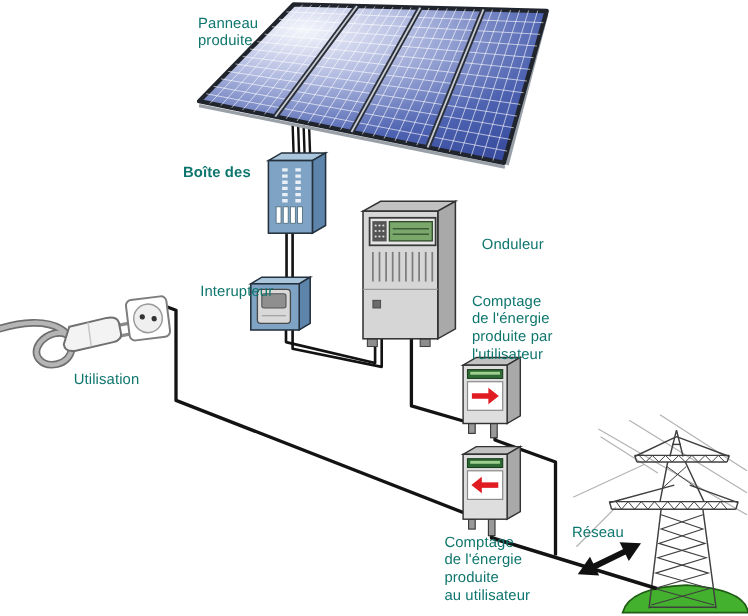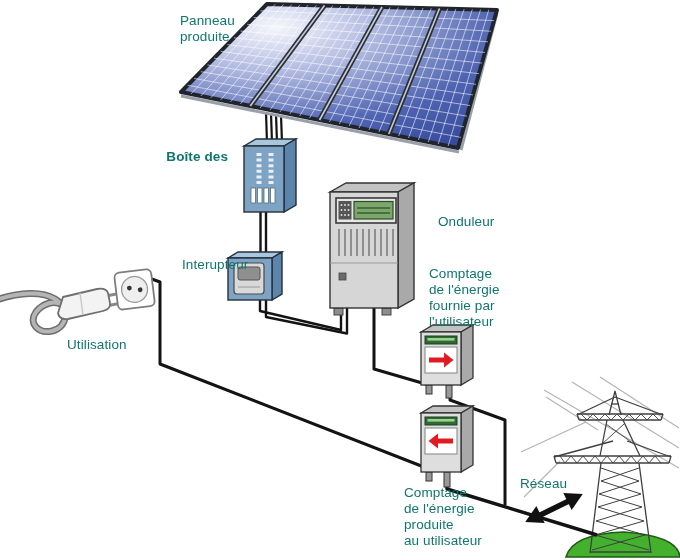--- a/index.html
+++ b/index.html
@@ -252,21 +252,21 @@
   <span>Interupteur</span>
 </div>
 
 <div class="lbl" style="left:438px;top:214px">
   <span>Onduleur</span>
 </div>
 
 <div class="lbl" style="left:429px;top:266px">
   <span>Comptage</span>
   <span>de l'énergie</span>
-  <span>fournie par</span>
+  <span>produite par</span>
   <span>l'utilisateur</span>
 </div>
 
 <div class="lbl" style="left:67px;top:337px">
   <span>Utilisation</span>
 </div>
 
 <div class="lbl" style="left:404px;top:485px">
   <span>Comptage</span>
   <span>de l'énergie</span>

